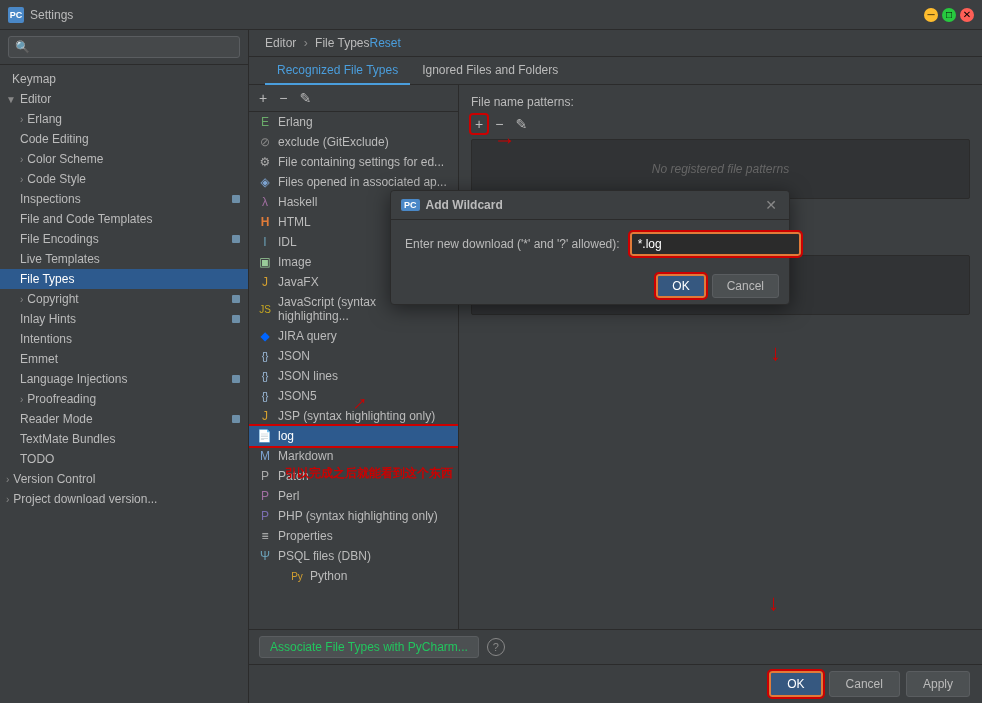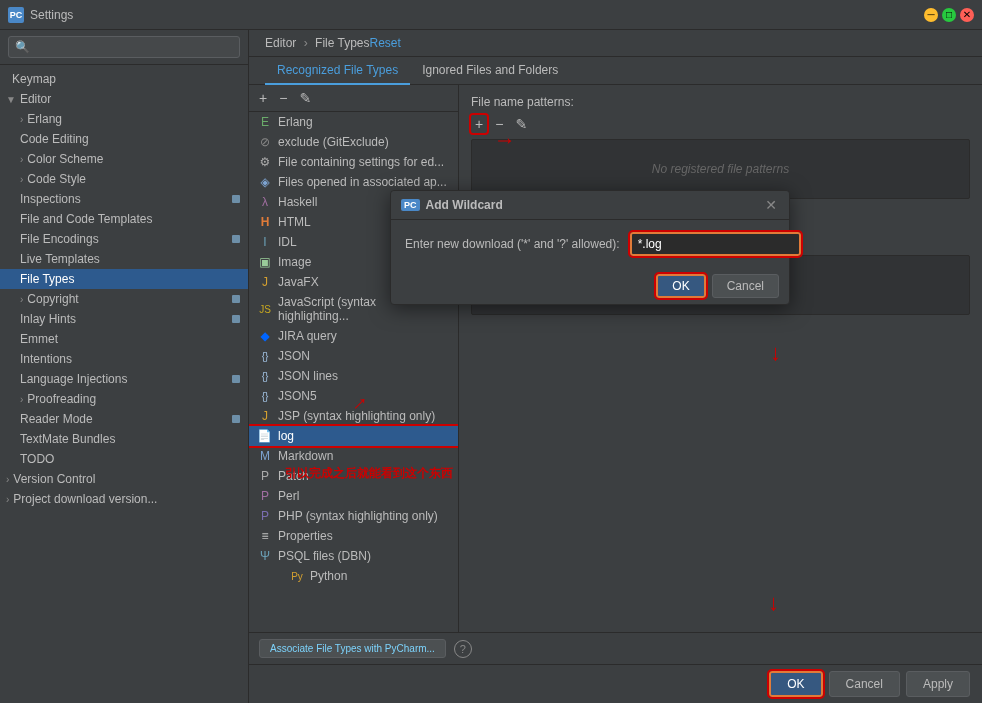--- a/index.html
+++ b/index.html
@@ -250,23 +250,23 @@
       display: flex;
       align-items: center;
       padding: 6px 10px;
       border-top: 1px solid #2b2b2b;
       gap: 8px;
     }
     .associate-btn {
       background: #4c5052;
       border: 1px solid #5a5d60;
       border-radius: 3px;
-      color: #7dd3fc;
+      color: #22c55e;
       padding: 3px 10px;
-      font-size: 10px;
+      font-size: 12px;
       cursor: pointer;
     }
     .help-icon {
       width: 18px; height: 18px;
       border-radius: 50%;
       border: 1px solid #888;
       color: #888;
       display: flex; align-items: center; justify-content: center;
       font-size: 11px;
       cursor: pointer;
@@ -478,25 +478,25 @@
           <span>Copyright</span>
           <div class="indicator-dot"></div>
         </div>
 
         <div class="sidebar-item indent1">
           <span>Inlay Hints</span>
           <div class="indicator-dot"></div>
         </div>
 
         <div class="sidebar-item indent1">
+          <span>Intentions</span>
+        </div>
+
+        <div class="sidebar-item indent1">
           <span>Emmet</span>
-        </div>
-
-        <div class="sidebar-item indent1">
-          <span>Intentions</span>
         </div>
 
         <div class="sidebar-item indent1">
           <span>Language Injections</span>
           <div class="indicator-dot"></div>
         </div>
 
         <div class="sidebar-item indent1">
           <span class="arrow">›</span>
           <span>Proofreading</span>

